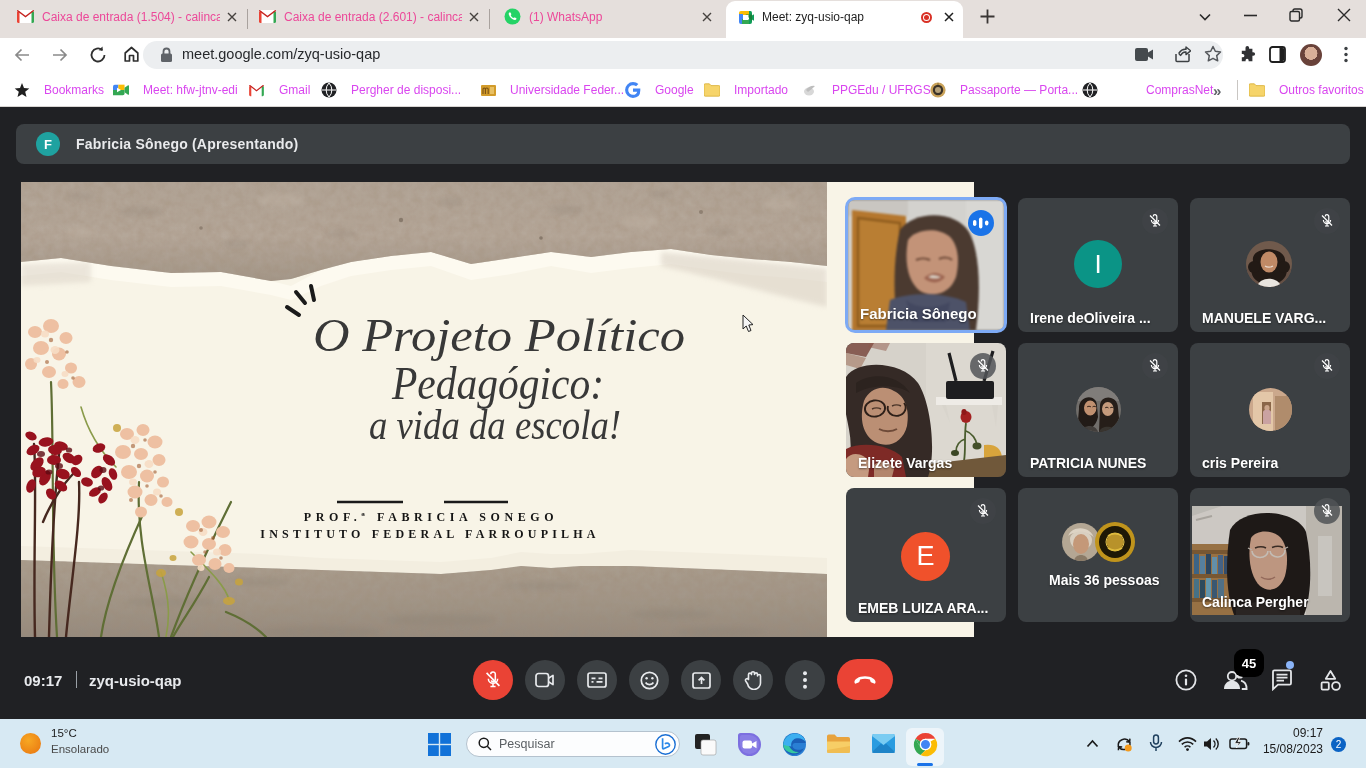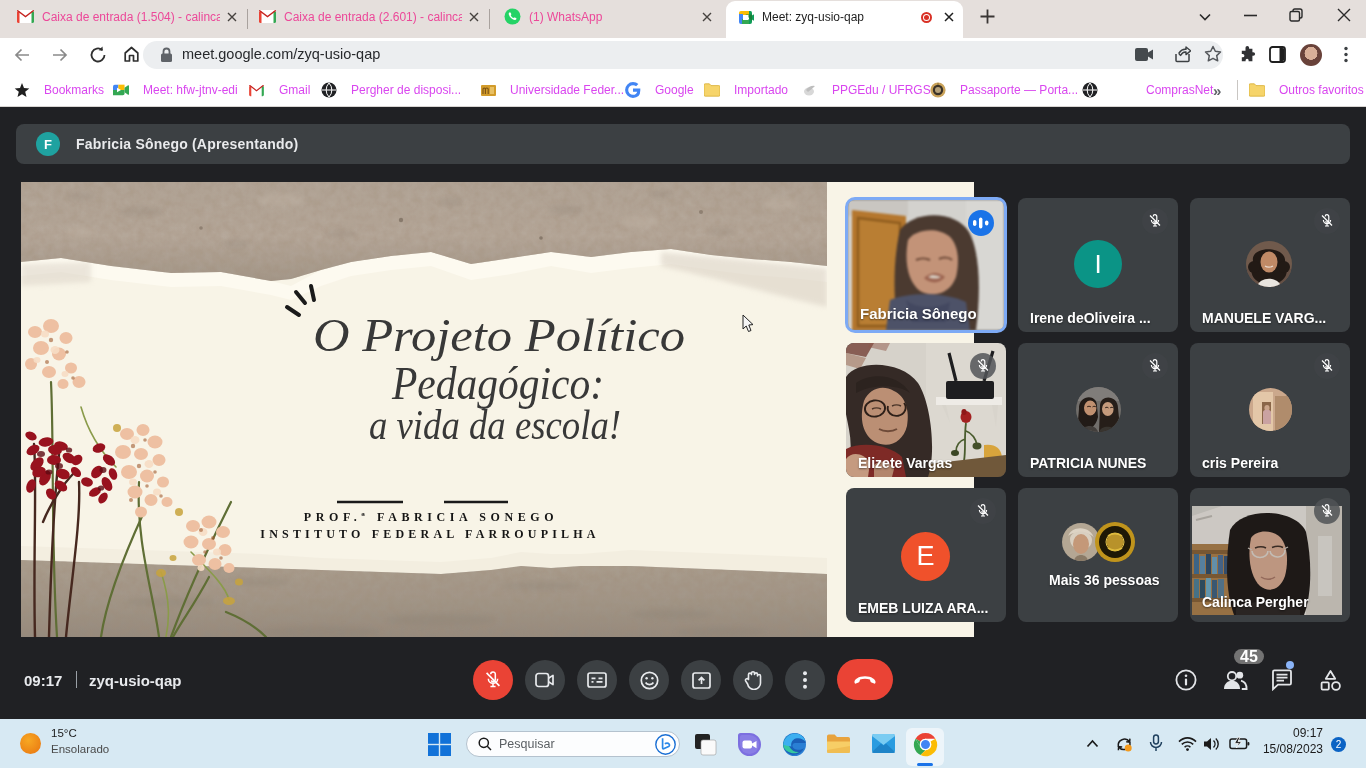--- a/index.html
+++ b/index.html
@@ -741,21 +741,21 @@
         <circle cx="11" cy="11" r="9.6" fill="none" stroke="#e3e5e8" stroke-width="1.8"></circle>
         <circle cx="11" cy="6.8" r="1.3" fill="#e3e5e8"></circle>
         <rect x="9.9" y="9.5" width="2.2" height="7" rx="1.1" fill="#e3e5e8"></rect>
       </svg></div>
 <div class="abs" style="left:1222px; top:670px;"><svg width="26" height="20" viewBox="0 0 26 20">
         <circle cx="10" cy="6.2" r="4.2" fill="none" stroke="#e3e5e8" stroke-width="1.8"></circle>
         <circle cx="17.8" cy="5.2" r="3.4" fill="#e3e5e8"></circle>
         <path d="M2 19 C 2 13.4, 6 10.8, 10 10.8 C 14 10.8, 18 13.4, 18 19 Z" fill="#e3e5e8"></path>
         <path d="M19 10.6 C 22.4 11.4, 24.6 14, 24.6 19 L19.8 19" fill="none" stroke="#e3e5e8" stroke-width="1.8"></path>
       </svg></div>
-<div class="abs" style="left:1234px; top:649px; width:30px; height:15px; border-radius:9px; background:#737373; color:#fff; font-size:16px; font-weight:700; display:flex; align-items:center; justify-content:center;">45</div>
+<div class="abs" style="left:1234px; top:649px; width:30px; height:28px; border-radius:9px; background:#000000; color:#fff; font-size:13px; font-weight:700; display:flex; align-items:center; justify-content:center;">45</div>
 <div class="abs" style="left:1271px; top:669px;"><svg width="22" height="22" viewBox="0 0 22 22">
         <path d="M2 2.8 Q2 1.4 3.4 1.4 L18.6 1.4 Q20 1.4 20 2.8 L20 14.2 Q20 15.6 18.6 15.6 L7 15.6 L2 20.2 Z" fill="none" stroke="#e3e5e8" stroke-width="1.8"></path>
         <path d="M5.5 5.6 L16.5 5.6 M5.5 8.6 L16.5 8.6 M5.5 11.6 L13 11.6" stroke="#e3e5e8" stroke-width="1.6"></path>
       </svg></div>
 <div class="abs" style="left:1286px; top:661px; width:8px; height:8px; border-radius:50%; background:#8ab4f8;"></div>
 <div class="abs" style="left:1319px; top:669px;"><svg width="23" height="23" viewBox="0 0 23 23">
         <path d="M11.5 2 L16.2 9.8 L6.8 9.8 Z" fill="none" stroke="#e3e5e8" stroke-width="1.8" stroke-linejoin="round"></path>
         <rect x="2.6" y="13.4" width="7.2" height="7.2" rx="1" fill="none" stroke="#e3e5e8" stroke-width="1.8"></rect>
         <circle cx="17" cy="17" r="3.9" fill="none" stroke="#e3e5e8" stroke-width="1.8"></circle>
       </svg></div>

